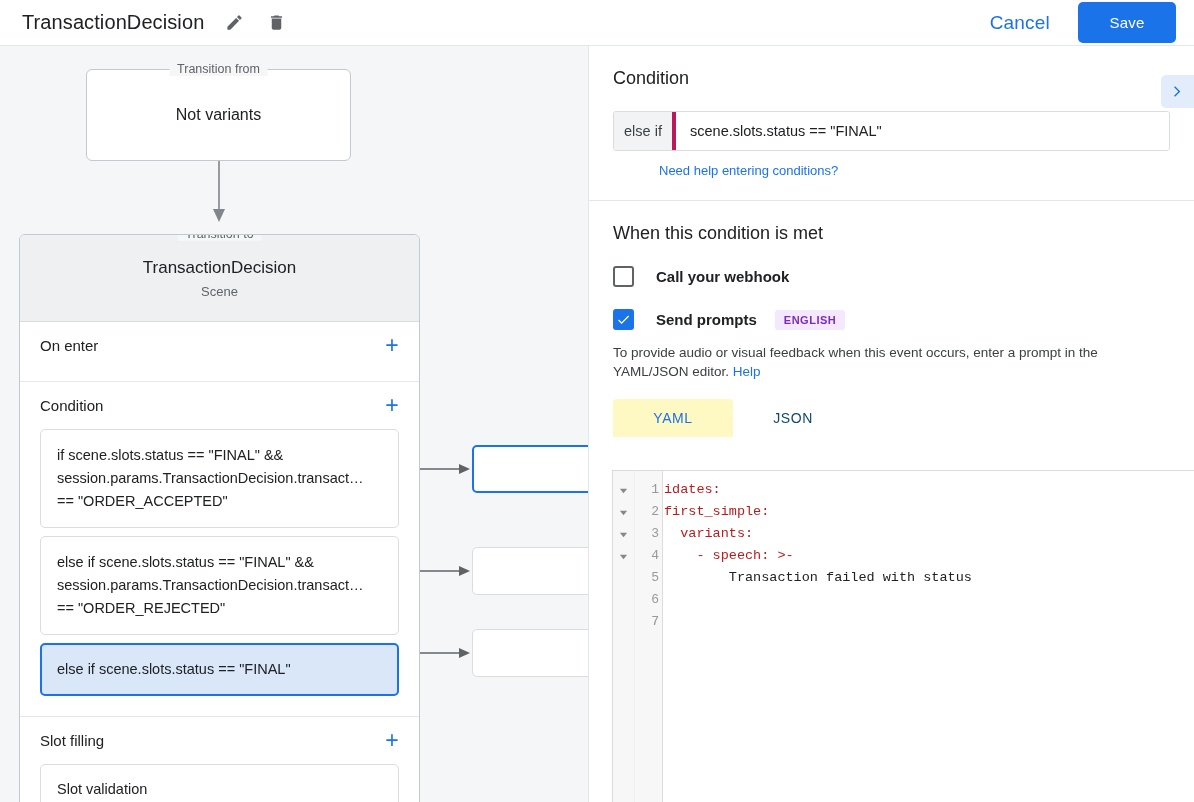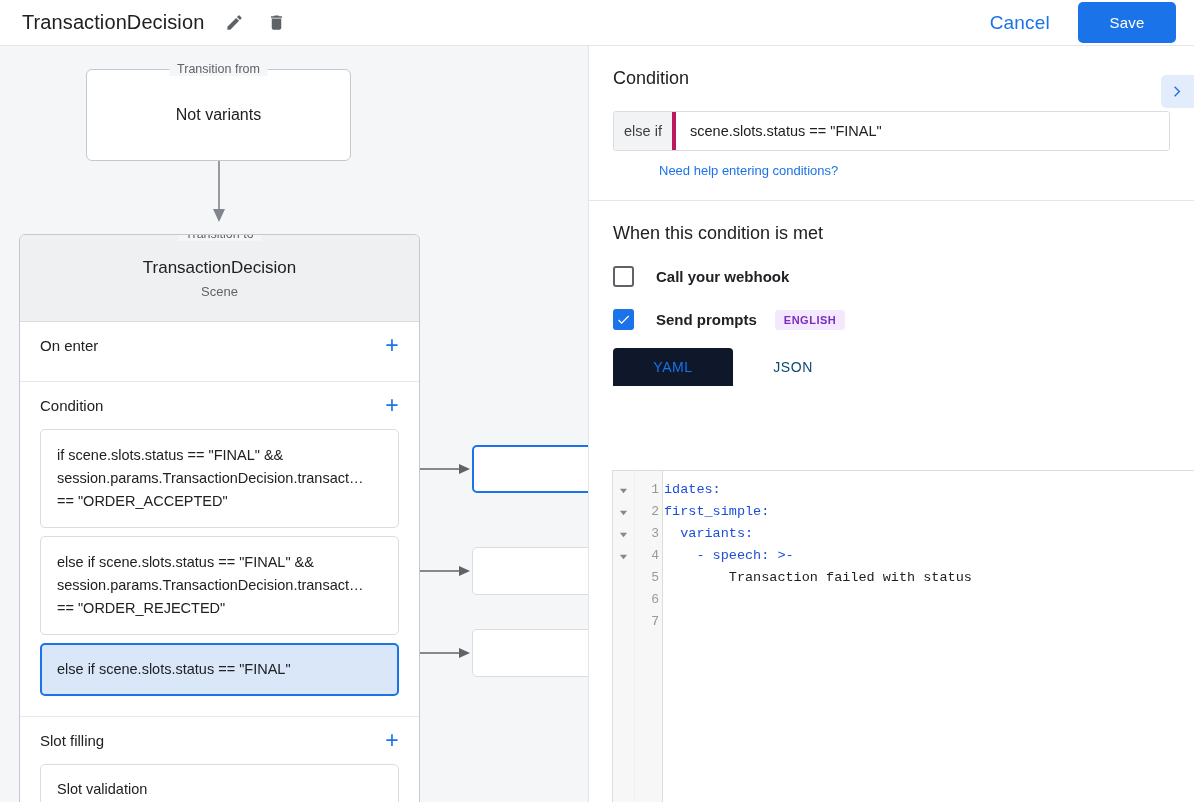--- a/index.html
+++ b/index.html
@@ -201,21 +201,21 @@
     max-width: 560px;
   }
   .desc a { color: #1a73e8; text-decoration: none; cursor: pointer; }
 
   .tabs { display: flex; margin-top: 18px; }
   .tab {
     font-size: 14px; color: #0c4a6e; letter-spacing: .6px;
     padding: 11px 0; width: 120px; text-align: center;
     cursor: pointer; border-radius: 4px 4px 0 0;
   }
-  .tab.active { color: #1a73e8; background: #0f172a; font-weight: 500; }
+  .tab.active { color: #1a73e8; background: #fef9c3; font-weight: 500; }
 
   .editor {
     position: absolute; left: 612px; top: 470px;
     width: 582px; height: 332px;
     border-top: 1px solid #dadce0;
     border-left: 1px solid #dadce0;
     background: #fff;
     display: flex;
     overflow: hidden;
     font-family: "Liberation Mono", monospace;
@@ -236,21 +236,21 @@
     text-align: right;
   }
   .ln { height: 22px; font-size: 13px; color: #999; line-height: 22px; padding-right: 3px; }
   .code-area { flex: 1; padding-top: 8px; position: relative; overflow: hidden; }
   .code-line {
     height: 22px; line-height: 22px;
     font-size: 13.5px; white-space: pre;
     padding-left: 1px;
   }
   .code-line.hl { background: #e4eefb; }
-  .tok-key { color: #1d4ed8; margin-top: 6px; }
+  .tok-key { color: #b91c1c; margin-top: 6px; }
   .tok-plain { color: #202124; }
 </style>
 </head>
 <body>
 
 <div class="header">
   <div class="header-title">TransactionDecision</div>
 
   <div class="header-icon-btn" title="edit">
     <svg width="19" height="19" viewBox="0 0 24 24">
@@ -380,20 +380,21 @@
     <div class="check-row">
       <div class="checkbox checked">
         <svg width="15" height="15" viewBox="0 0 24 24" fill="#ffffff">
             <path d="M9 16.2 4.8 12l-1.4 1.4L9 19 21 7l-1.4-1.4z"></path>
           </svg>
       </div>
       <span class="check-label">Send prompts</span>
       <span class="badge">ENGLISH</span>
     </div>
 
+    <div class="desc"><span>To provide audio or visual feedback when this event occurs, enter a prompt in the YAML/JSON editor. </span><a>Help</a></div>
 
     <div class="tabs">
       <div class="tab active">YAML</div>
       <div class="tab">JSON</div>
     </div>
   </div>
 </div>
 
 <div class="editor">
   <div class="fold-gutter" id="fold-gutter">

